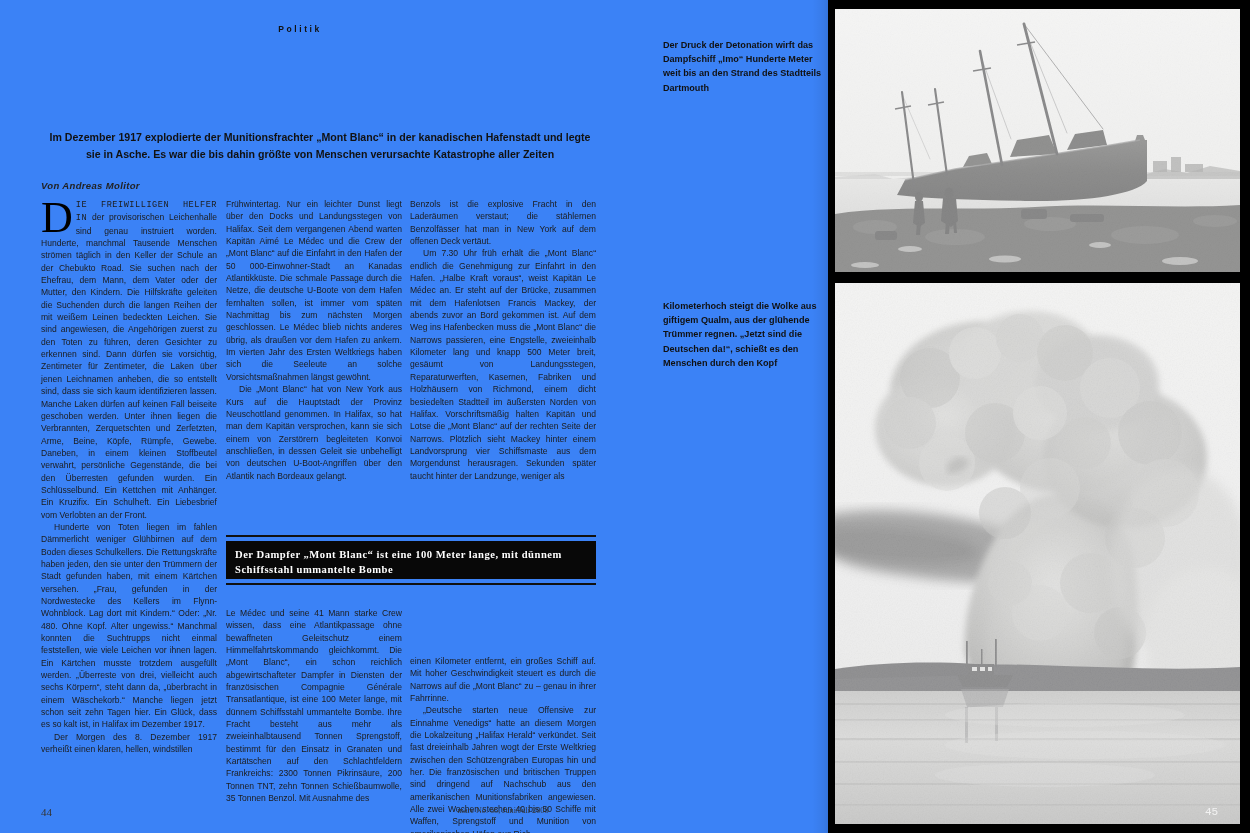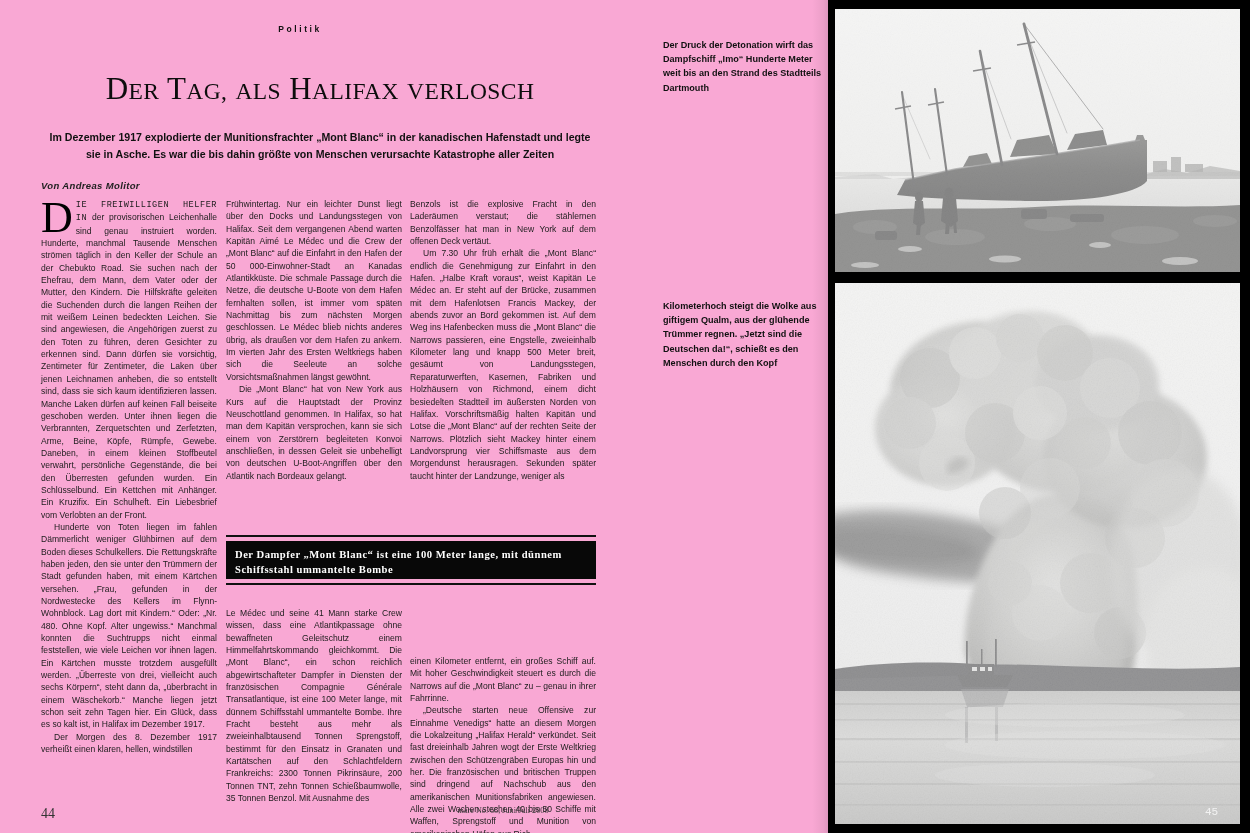--- a/index.html
+++ b/index.html
@@ -6,21 +6,21 @@
   html,body{margin:0;padding:0;background:#ffffff;}
   body{
     width:1250px;height:833px;overflow:hidden;
     font-family:"Liberation Sans", sans-serif;
     color:#1a1a1a;
     -webkit-font-smoothing:antialiased;
   }
   .spread{position:relative;width:1250px;height:833px;background:#fff;}
 
   
-  .page-left{position:absolute;left:0;top:0;width:828px;height:833px;background:#f9a8d4;}
+  .page-left{position:absolute;left:0;top:0;width:828px;height:833px;background:#3b82f6;}
 
   .kicker{
     position:absolute;left:0;top:24px;width:600px;
     text-align:center;
     font-size:8.5px;font-weight:700;letter-spacing:2.6px;
     color:#111;
     text-transform:none;
   }
 
   .headline{
@@ -99,21 +99,21 @@
     position:absolute;left:0;top:-6px;width:370px;height:2.2px;background:#111;
   }
   .banner .rule-bottom{
     position:absolute;left:0;bottom:-6px;width:370px;height:2.2px;background:#111;
   }
   .banner-line{display:block;white-space:nowrap;}
 
   .folio-left{
     position:absolute;left:41px;top:806px;
     font-family:"Liberation Serif", serif;
-    font-size:14px;color:#333;
+    font-size:11px;color:#333;
   }
   .imprint{
     position:absolute;left:410px;top:806px;width:186px;
     text-align:center;
     font-family:"Liberation Serif", serif;
     font-size:8.2px;color:#333;
   }
 
   
   .page-right{position:absolute;left:828px;top:0;width:422px;height:833px;background:#000;}
@@ -153,23 +153,20 @@
 </style>
 </head>
 <body>
 
 <div class="spread">
 
   <div class="page-left">
 
     <div class="kicker">Politik</div>
 
-    <div class="headline">
-      <span>D<span class="sc">ER</span> T<span class="sc">AG,</span> <span class="sc">ALS</span> H<span class="sc">ALIFAX</span> <span class="sc">VERLOSCH</span></span>
-    </div>
 
     <div class="standfirst">Im Dezember 1917 explodierte der Munitionsfrachter „Mont Blanc“ in der kanadischen Hafenstadt und legte sie in Asche. Es war die bis dahin größte von Menschen verursachte Katastrophe aller Zeiten</div>
 
     <div class="byline">Von Andreas Molitor</div>
 
     <div class="col" id="col1">
       <p class="dropcap-para"><span class="dropcap">D</span><span class="lead-sc">IE FREIWILLIGEN HELFER IN</span><span> der provisorischen Leichenhalle sind genau instruiert worden. Hunderte, manchmal Tausende Menschen strömen täglich in den Keller der Schule an der Chebukto Road. Sie suchen nach der Ehefrau, dem Mann, dem Vater oder der Mutter, den Kindern. Die Hilfskräfte geleiten die Suchenden durch die langen Reihen der mit weißem Leinen bedeckten Leichen. Sie sind angewiesen, die Angehörigen zuerst zu den Toten zu führen, deren Gesichter zu erkennen sind. Dann dürfen sie vorsichtig, Zentimeter für Zentimeter, die Laken über jenen Leichnamen anheben, die so entstellt sind, dass sie sich kaum identifizieren lassen. Manche Laken dürfen auf keinen Fall beiseite geschoben werden. Unter ihnen liegen die Verbrannten, Zerquetschten und Zerfetzten, Arme, Beine, Köpfe, Rümpfe, Gewebe. Daneben, in einem kleinen Stoffbeutel verwahrt, persönliche Gegenstände, die bei den Überresten gefunden wurden. Ein Schlüsselbund. Ein Kettchen mit Anhänger. Ein Kruzifix. Ein Schulheft. Ein Liebesbrief vom Verlobten an der Front.</span></p>
       <p>Hunderte von Toten liegen im fahlen Dämmerlicht weniger Glühbirnen auf dem Boden dieses Schulkellers. Die Rettungskräfte haben jeden, den sie unter den Trümmern der Stadt gefunden haben, mit einem Kärtchen versehen. „Frau, gefunden in der Nordwestecke des Kellers im Flynn-Wohnblock. Lag dort mit Kindern.“ Oder: „Nr. 480. Ohne Kopf. Alter ungewiss.“ Manchmal konnten die Suchtrupps nicht einmal feststellen, wie viele Leichen vor ihnen lagen. Ein Kärtchen musste trotzdem ausgefüllt werden. „Überreste von drei, vielleicht auch sechs Körpern“, steht dann da, „überbracht in einem Wäschekorb.“ Manche liegen jetzt schon seit zehn Tagen hier. Ein Glück, dass es so kalt ist, in Halifax im Dezember 1917.</p>
       <p>Der Morgen des 8. Dezember 1917 verheißt einen klaren, hellen, windstillen</p>
     </div>

